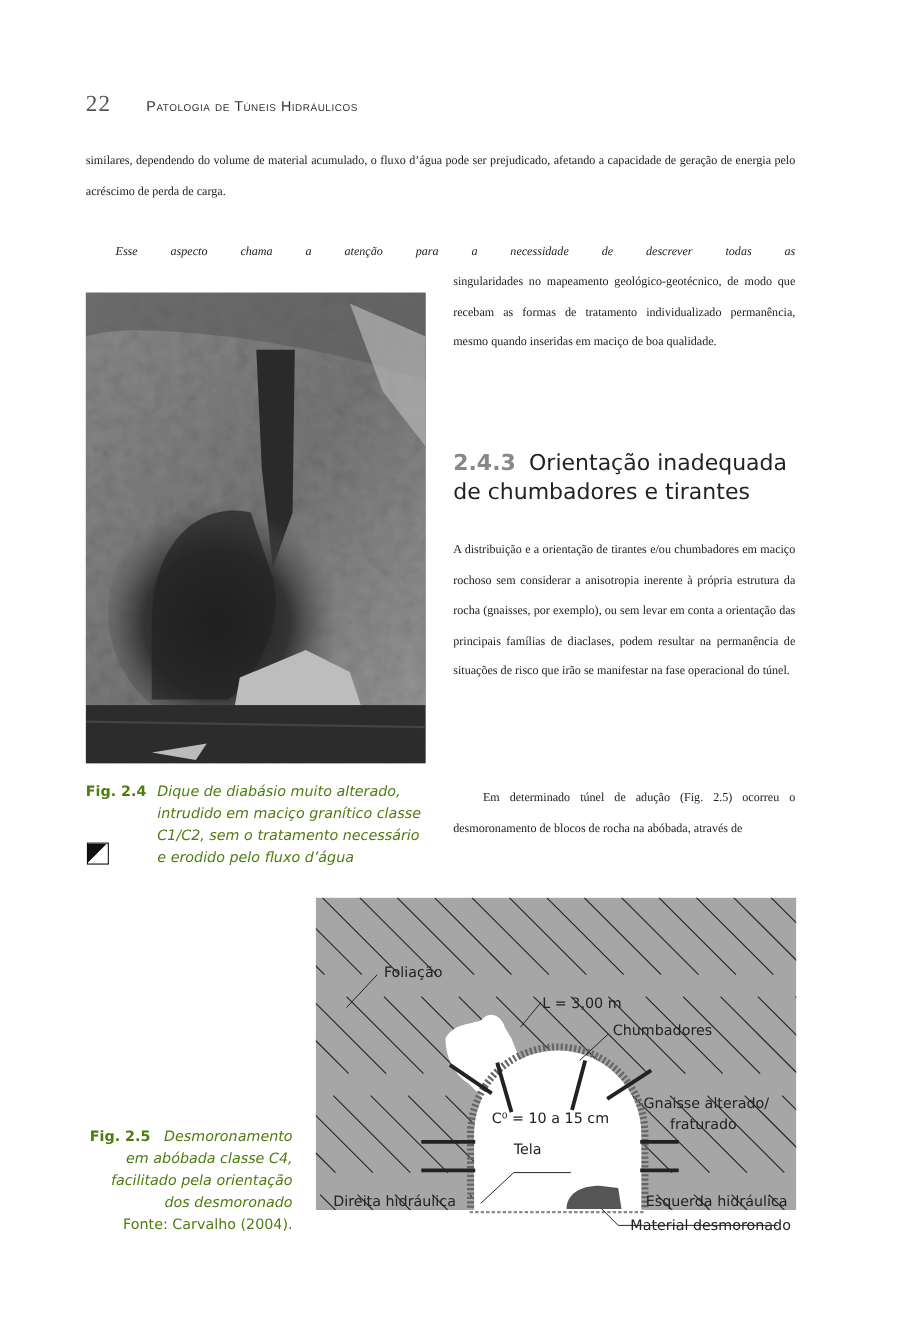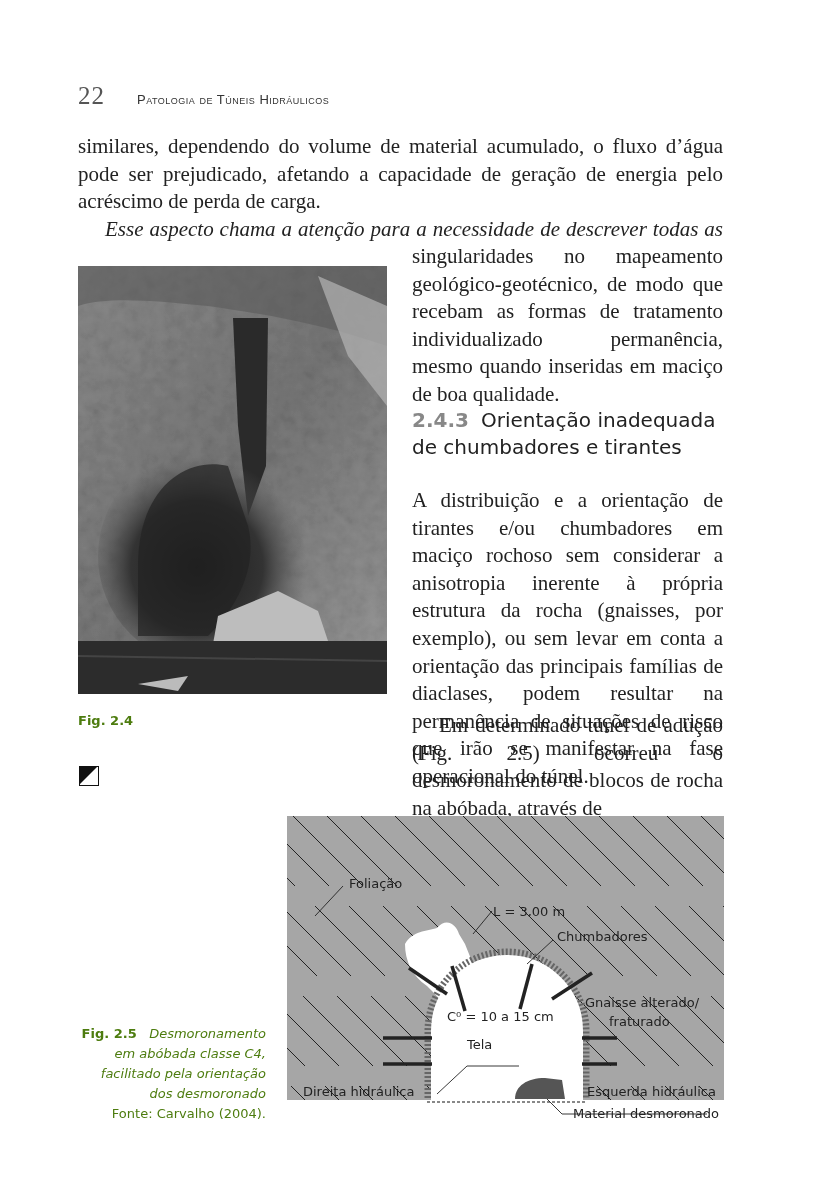--- a/index.html
+++ b/index.html
@@ -1,22 +1,22 @@
 <!DOCTYPE html>
 <html><head>
 <meta charset="utf-8">
 <style>
   html, body { margin: 0; padding: 0; background: #ffffff; }
   body { width: 825px; height: 1200px; position: relative; overflow: hidden; color: #222; }
 
   .running-head { position: absolute; top: 82px; left: 78px; display: flex; align-items: baseline; }
-  .page-num { font-family: "Liberation Serif", serif; font-size: 25px; color: #555; letter-spacing: 1px; }
+  .page-num { font-family: "Liberation Serif", serif; font-size: 21px; color: #555; letter-spacing: 1px; }
   .book-title { font-family: "Liberation Sans", sans-serif; font-size: 13px; color: #333; margin-left: 32px; font-variant: small-caps; letter-spacing: 0.5px; }
 
-  .para { position: absolute; font-family: "Liberation Serif", serif; font-size: 21px; line-height: 27.6px; color: #222; text-align: justify; }
+  .para { position: absolute; font-family: "Liberation Serif", serif; font-size: 11px; line-height: 27.6px; color: #222; text-align: justify; }
   .p1 { top: 133px; left: 78px; width: 645px; }
   .p2 { top: 216px; left: 78px; width: 645px; text-indent: 27px; text-align-last: justify; height: 28px; overflow: hidden; font-style: italic; }
   .p2b { top: 243px; left: 412px; width: 311px; }
 
   .heading { position: absolute; top: 407px; left: 412px; width: 320px; font-family: "DejaVu Sans", sans-serif; font-size: 20px; line-height: 27px; color: #222; }
   .heading .num { color: #888; font-weight: bold; margin-right: 12px; }
 
   .p3 { top: 487px; left: 412px; width: 311px; }
   .p4 { top: 712px; left: 412px; width: 311px; text-indent: 27px; }
 
@@ -84,20 +84,21 @@
     <path d="M60 300 C60 220 110 190 150 200 L170 260 C180 300 160 340 130 370 L60 370 Z" fill="#222" opacity="0.7"></path>
     <path d="M140 350 L200 325 L240 345 L250 375 L190 385 L135 378 Z" fill="#bdbdbd"></path>
     <rect x="0" y="375" width="309" height="53" fill="#2c2c2c"></rect>
     <path d="M0 390 L309 395" stroke="#444" stroke-width="2"></path>
     <path d="M60 418 L110 410 L100 425 Z" fill="#bbb"></path>
   </svg>
 </div>
 
 <div class="fig-caption fig24">
   <span class="label">Fig. 2.4</span>
+  <span class="text">Dique de diabásio muito alterado, intrudido em maciço granítico classe C1/C2, sem o tratamento necessário e erodido pelo fluxo d’água</span>
 </div>
 <div class="open-access">
   <svg width="17" height="17" viewBox="0 0 17 17">
       <path d="M0 0 L17 0 L0 17 Z" fill="#111"></path>
     </svg>
 </div>
 
 <div class="fig-caption fig25">
   <div><span class="label">Fig. 2.5</span>&nbsp;&nbsp;&nbsp;<span class="italic">Desmoronamento</span></div>
   <div class="italic">em abóbada classe C4,</div>

